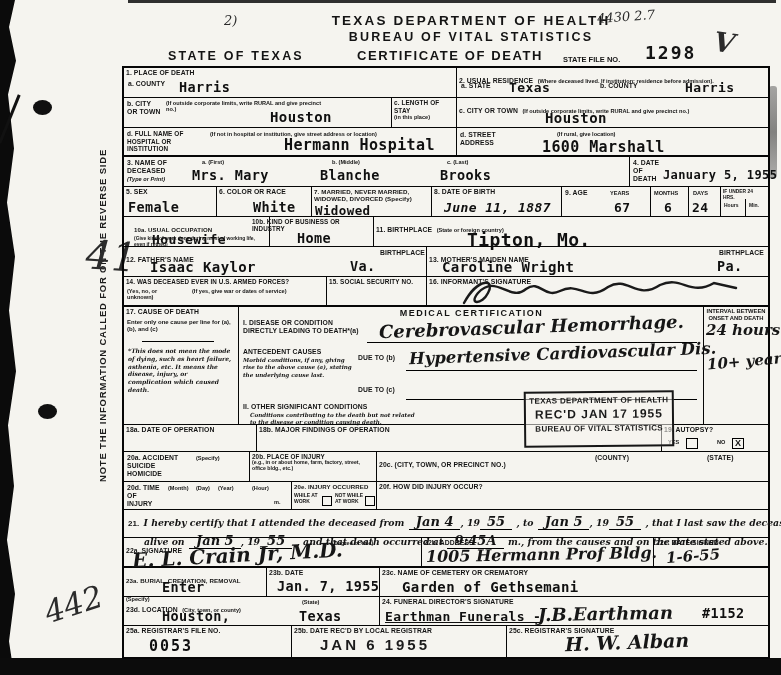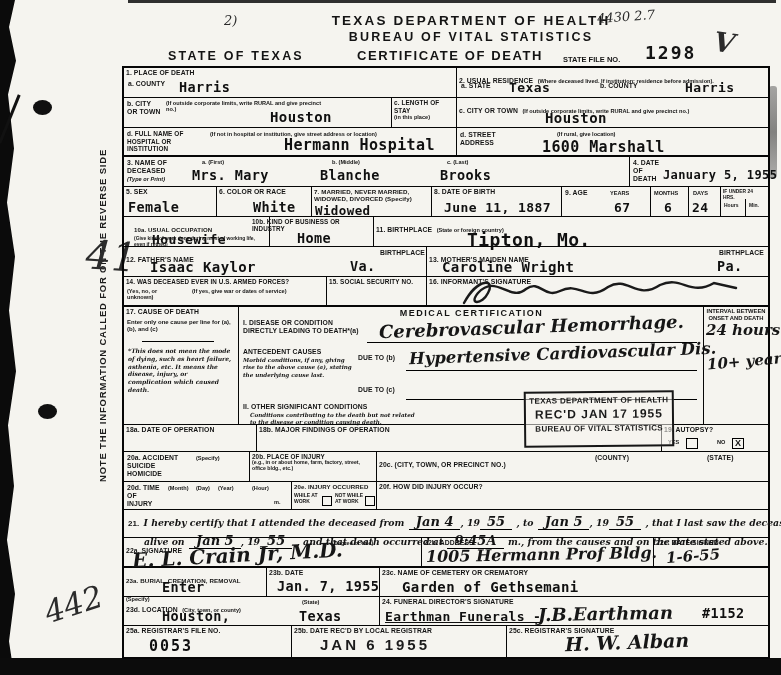--- a/index.html
+++ b/index.html
@@ -134,21 +134,21 @@
       <div class="c" style="left:93px;width:95px;">
         <div class="lbl">6. COLOR OR RACE</div>
         <span class="tv abs" style="left:36px;top:14px;font-size:13.5px;">White</span>
       </div>
       <div class="c" style="left:188px;width:120px;">
         <div class="lbl" style="font-size:6.2px;">7. MARRIED, NEVER MARRIED, WIDOWED, DIVORCED (Specify)</div>
         <span class="tv abs" style="left:3px;top:18px;font-size:12.5px;">Widowed</span>
       </div>
       <div class="c" style="left:308px;width:130px;">
         <div class="lbl">8. DATE OF BIRTH</div>
-        <span class="tv abs" style="left:12px;top:14px;">June 11, 1887</span>
+        <span class="tv abs" style="left:12px;top:14px;font-style:italic;">June 11, 1887</span>
       </div>
       <div class="c last" style="left:438px;width:206px;">
         <div class="abs" style="left:88px;top:0;height:100%;border-left:1.1px solid #060606;"></div>
         <div class="abs" style="left:126px;top:0;height:100%;border-left:1.1px solid #060606;"></div>
         <div class="abs" style="left:158px;top:0;height:100%;border-left:1.1px solid #060606;"></div>
         <div class="abs" style="left:183px;top:12px;height:17px;border-left:1px solid #060606;"></div>
         <span class="lbl abs" style="left:3px;top:2px;">9. AGE</span>
         <span class="nt abs" style="left:48px;top:3px;">YEARS</span>
         <span class="tv abs" style="left:52px;top:14px;">67</span>
         <span class="nt abs" style="left:92px;top:3px;">MONTHS</span>

